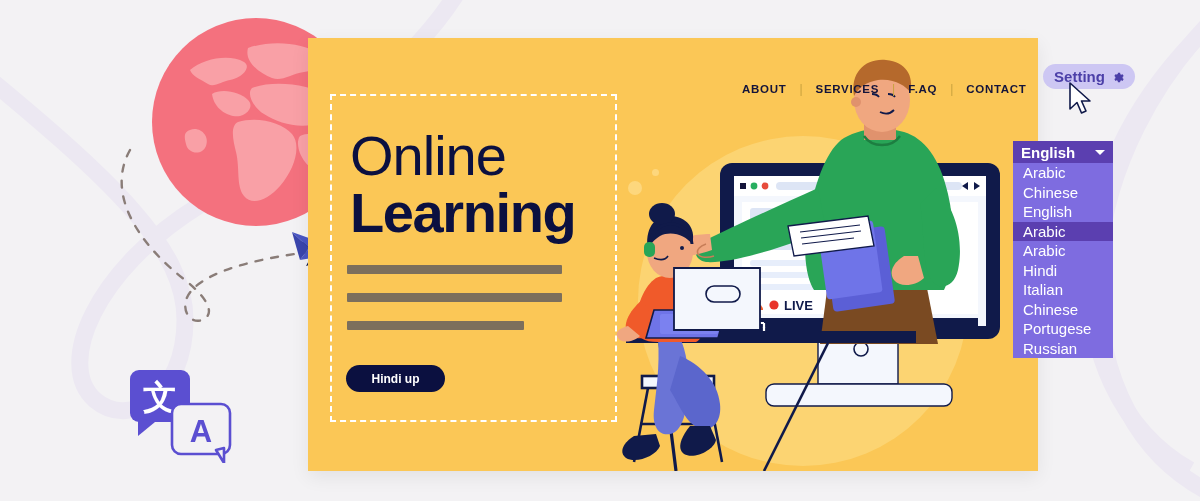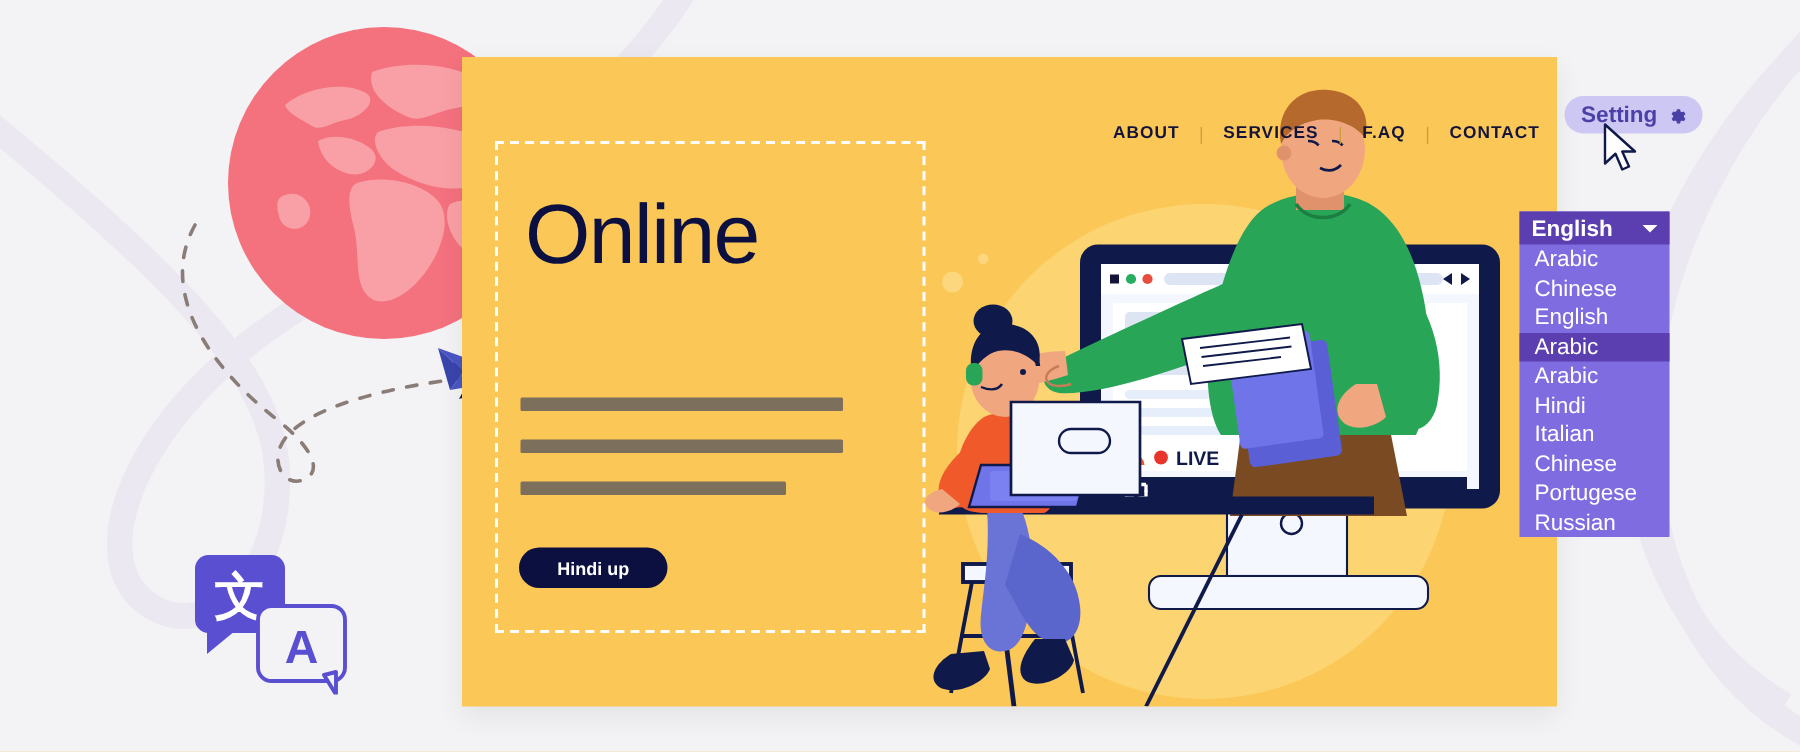--- a/index.html
+++ b/index.html
@@ -304,20 +304,21 @@
       <a class="nav-link" href="#">CONTACT</a>
       <div class="hamburger">
         <i></i>
           <i></i>
           <i></i>
       </div>
     </nav>
 
     <div class="headline">
       <div class="h-light">Online</div>
+      <div class="h-bold">Learning</div>
     </div>
 
     <div class="bars">
       <div class="bar" style="width:215px;"></div>
       <div class="bar" style="width:215px;"></div>
       <div class="bar" style="width:177px;"></div>
     </div>
 
     <button class="signup">Hindi up</button>
   </div>

